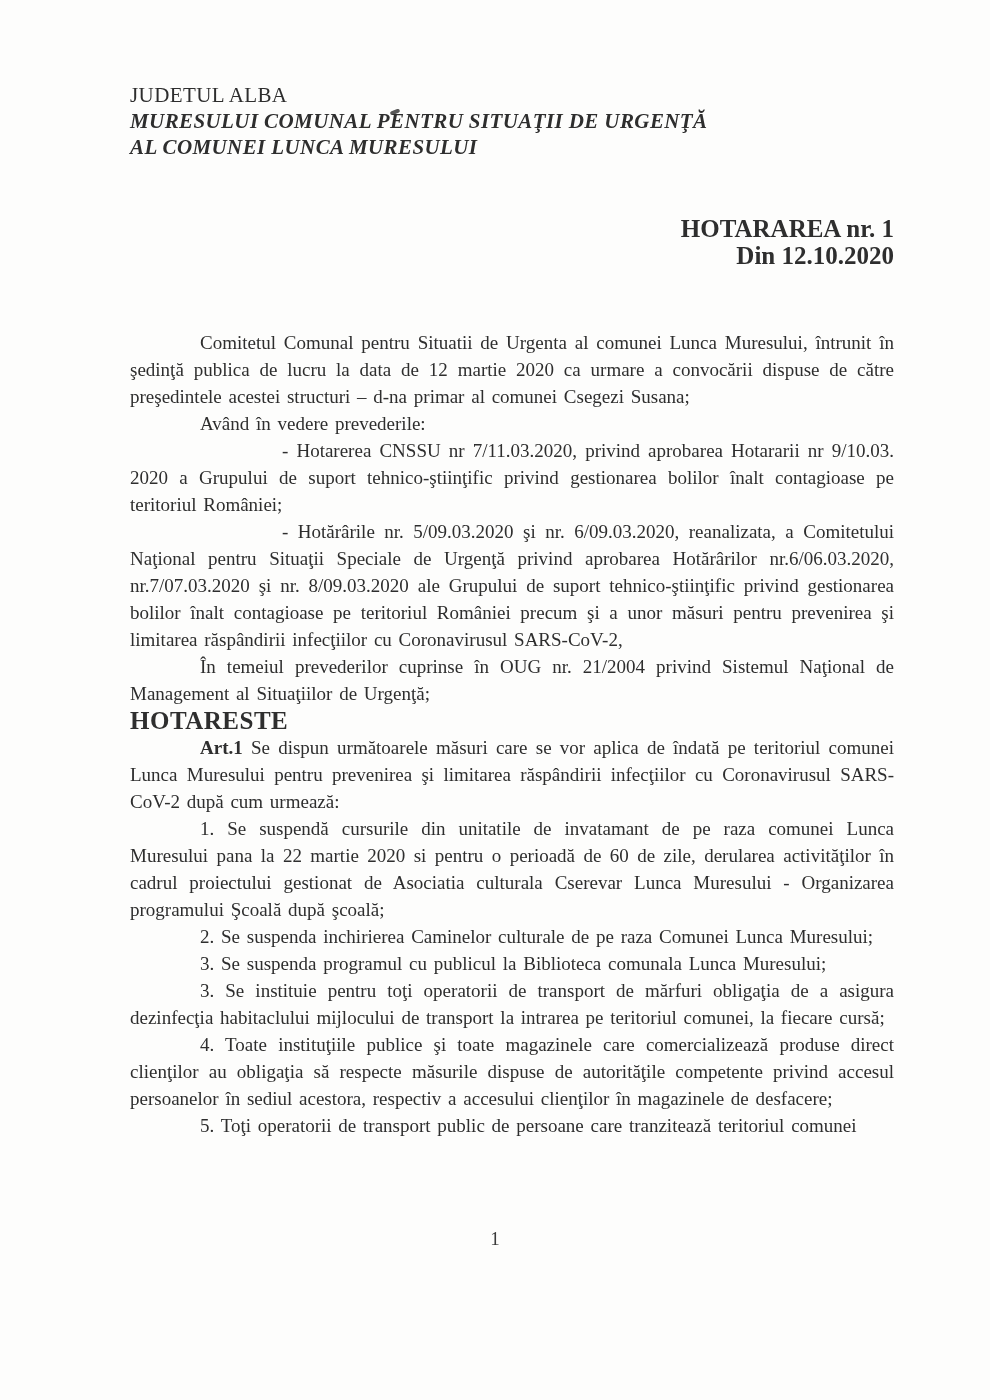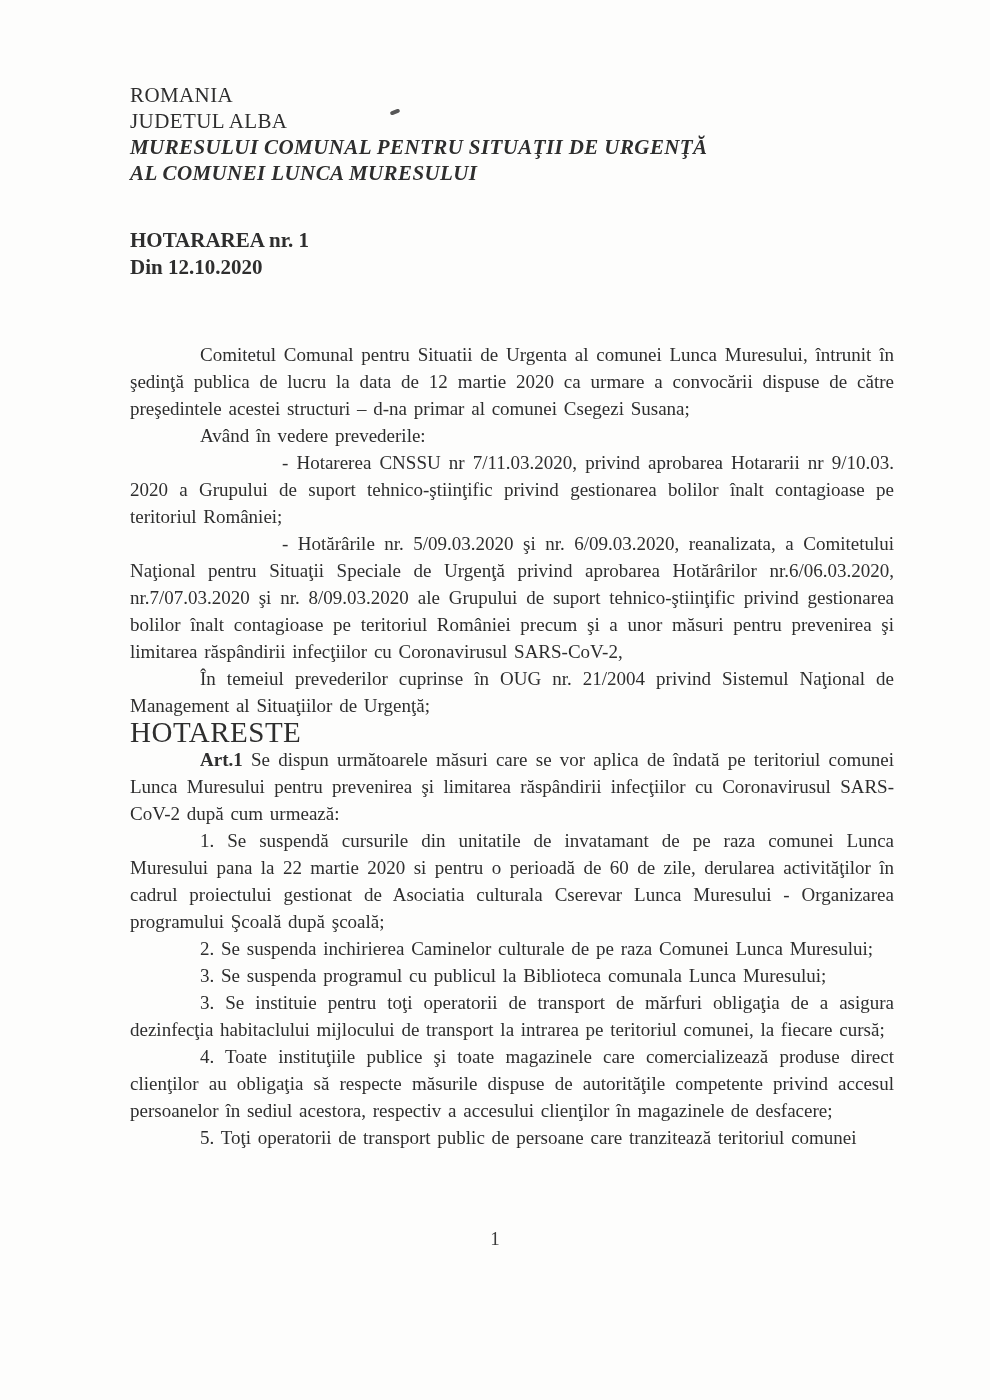--- a/index.html
+++ b/index.html
@@ -39,44 +39,44 @@
     left: 390px;
     top: 110px;
     width: 10px;
     height: 4px;
     background: #575757;
     border-radius: 2px;
     transform: rotate(-20deg);
   }
   
   .title {
-    margin-top: 41px;
-    text-align: left;
+    margin-top: 55px;
+    text-align: right;
     font-weight: bold;
-    font-size: 21px;
+    font-size: 25px;
     line-height: 27px;
   }
   
   .body-text {
     margin-top: 60px;
     font-size: 19px;
     line-height: 27px;
     word-spacing: 2px;
   }
   .body-text p {
     margin: 0;
     text-align: justify;
   }
   .ind {  text-indent: 70px; }
   .ind2 { text-indent: 152px; }
   .decision-heading {
     margin: 70px 0 0 0;
     text-align: center;
-    font-weight: normal;
-    font-size: 29px;
+    font-weight: bold;
+    font-size: 25px;
     letter-spacing: 0.5px;
   }
   .art-block { margin-top: 68px; }
   .bold { font-weight: bold; }
   .page-number {
     position: absolute;
     left: 0;
     top: 1228px;
     width: 100%;
     text-align: center;
@@ -87,21 +87,20 @@
 </head>
 <body>
 
 <div class="page">
 
   <span class="speck"></span>
 
   <div class="content">
 
     <div class="hdr">
-      <div>ROMANIA</div>
       <div>JUDETUL ALBA</div>
       <div class="bi">MURESULUI COMUNAL PENTRU SITUAŢII DE URGENŢĂ</div>
       <div class="bi">AL COMUNEI LUNCA MURESULUI</div>
     </div>
 
     <div class="title">
       <div>HOTARAREA nr. 1</div>
       <div>Din 12.10.2020</div>
     </div>
 

